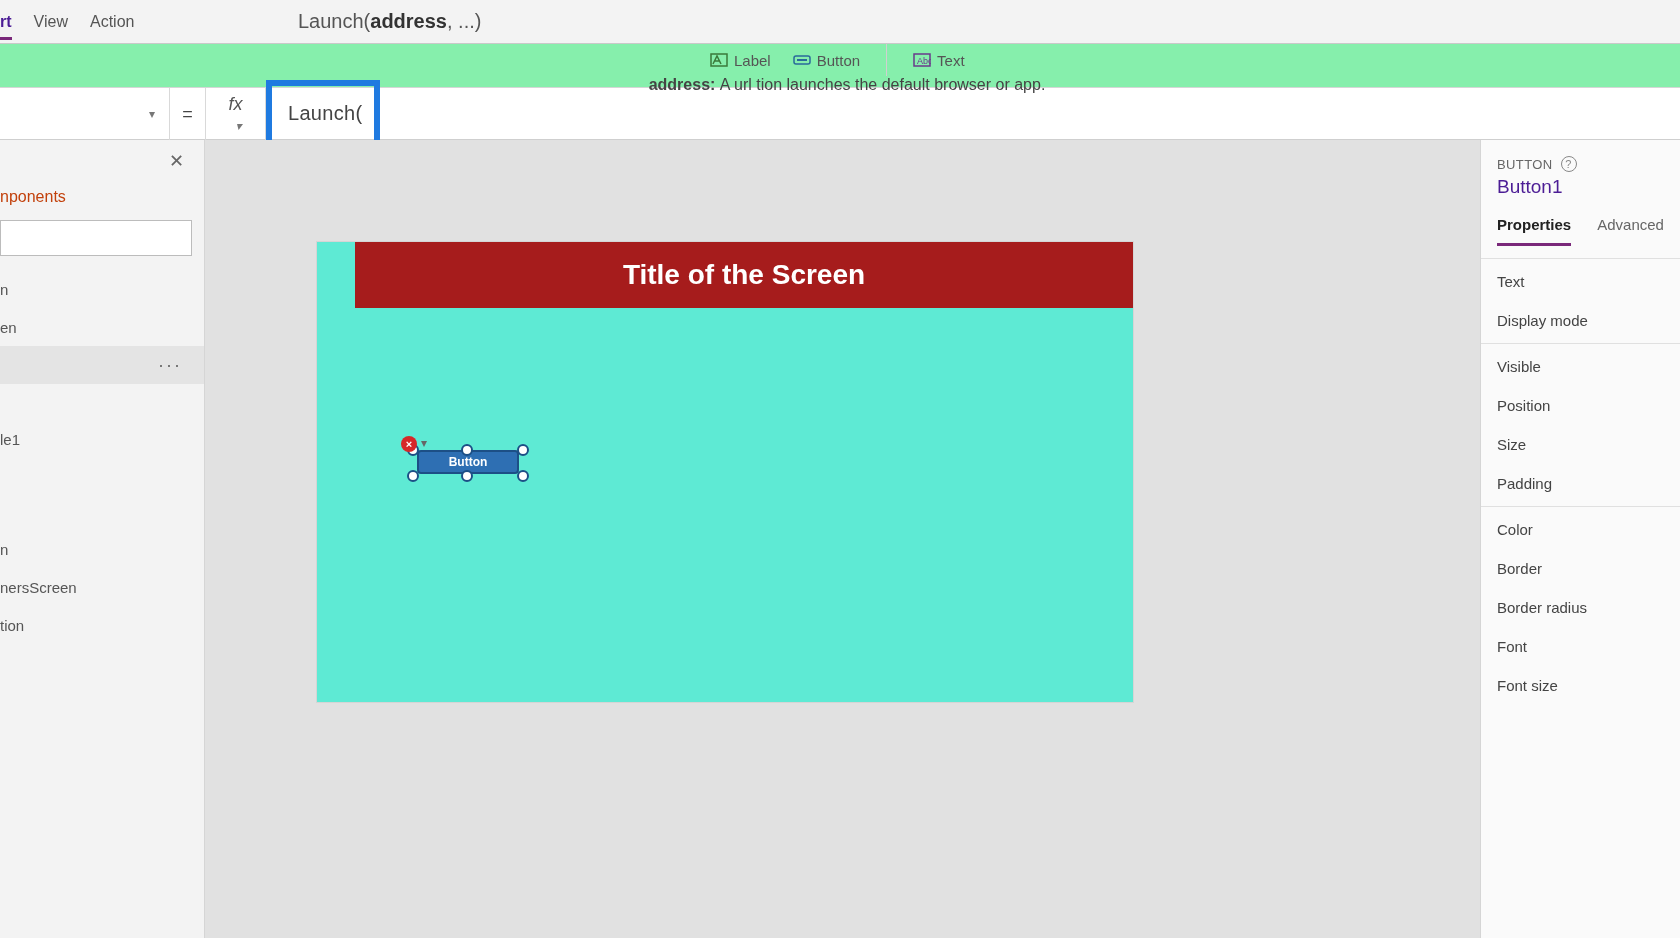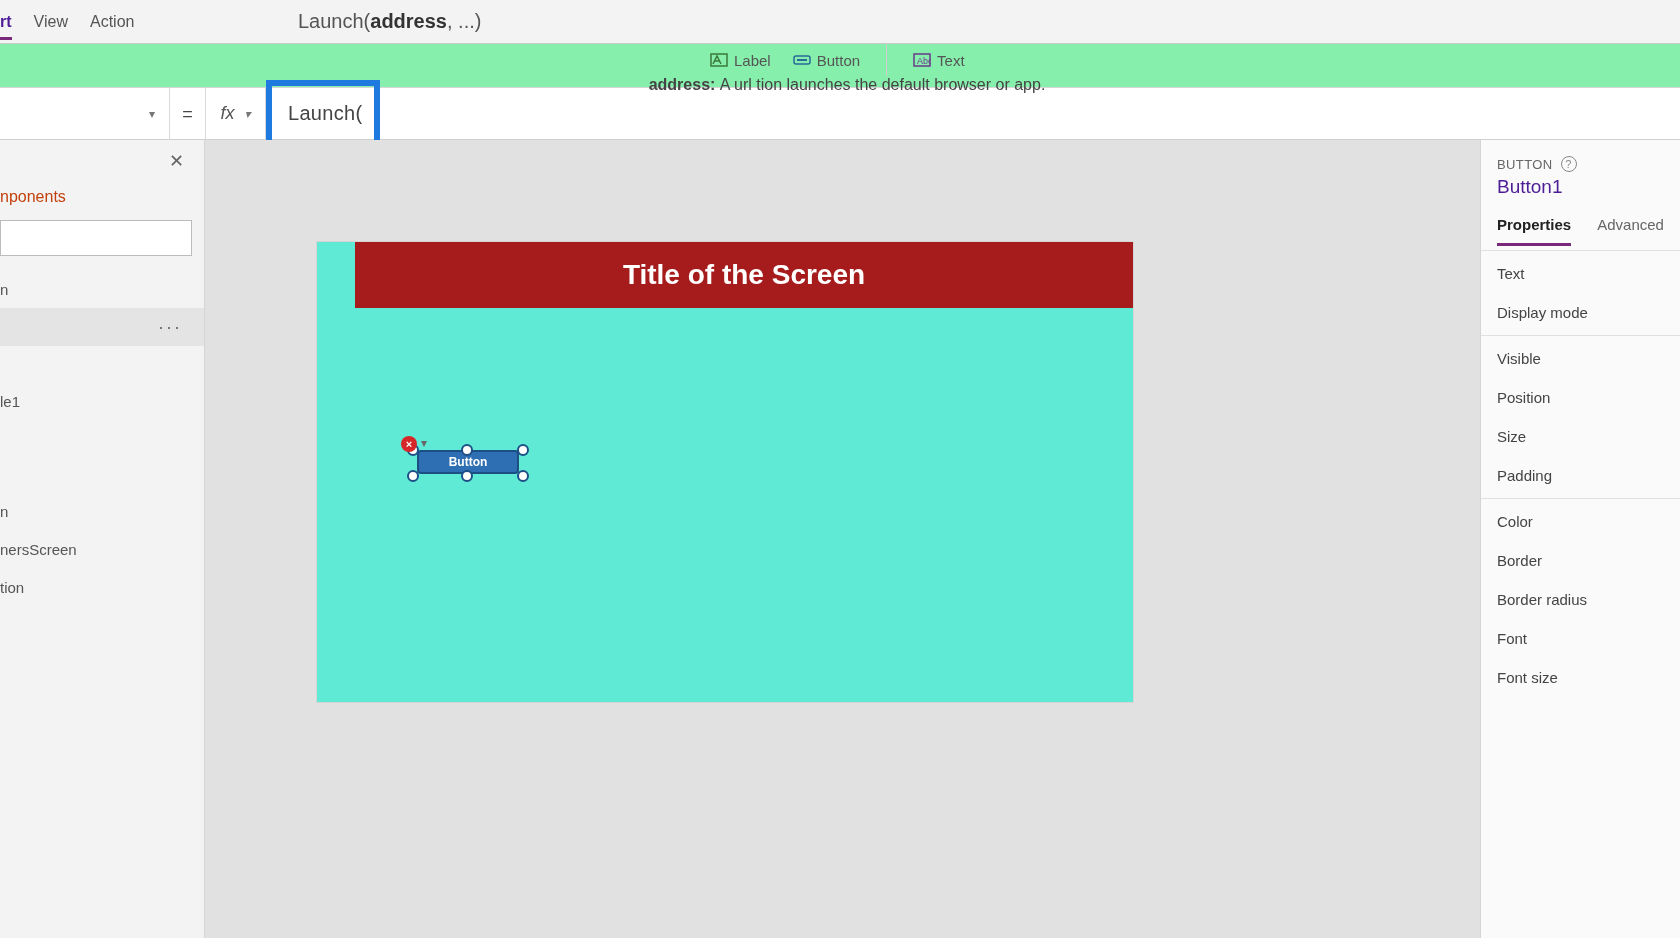--- a/index.html
+++ b/index.html
@@ -41,21 +41,21 @@
     display: flex; align-items: center; justify-content: flex-end; padding-right: 14px;
     font-size: 15px; color: #555;
   }
   .chev { margin-left: 6px; font-size: 12px; color: #777; }
   .equals-cell {
     width: 36px; text-align: center; font-size: 18px; color: #444;
     border-right: 1px solid #d9d9d9; height: 52px; line-height: 52px;
   }
   .fx-cell {
     width: 60px; display: flex; align-items: center; justify-content: center; gap: 4px;
-    border-right: 1px solid #d9d9d9; height: 52px; font-style: italic; font-size: 18px; color: #555;
+    border-right: 1px solid #d9d9d9; height: 52px; font-style: italic; font-size: 18px; color: #555; flex-direction: column;
   }
   .fx-cell .fx-f { font-style: italic; }
   .formula-input-wrap { flex: 1; height: 52px; display: flex; align-items: center; position: relative; }
   .formula-highlight {
     position: absolute; left: 0; top: -8px; height: 66px; width: 114px;
     border: 6px solid #1f7ae0; background: transparent; pointer-events: none;
   }
   .formula-text {
     padding-left: 22px; font-size: 20px; color: #444; letter-spacing: .3px;
     white-space: pre;
@@ -138,21 +138,21 @@
   .props-head {
     padding: 16px 16px 4px; color: #555;
   }
   .props-head .type-row { display: flex; align-items: center; gap: 8px; font-size: 13px; letter-spacing: .4px; color: #666; text-transform: uppercase; }
   .props-head .help {
     width: 16px; height: 16px; border: 1.5px solid #888; border-radius: 50%;
     display: inline-flex; align-items: center; justify-content: center; font-size: 11px; color: #888;
   }
   .props-head .ctl-name { font-size: 19px; color: #4c1d95; margin-top: 4px; }
   .props-tabs {
-    display: flex; gap: 26px; padding: 14px 16px 4px; border-bottom: 1px solid #e0e0e0;
+    display: flex; gap: 26px; padding: 14px 16px 12px; border-bottom: 1px solid #e0e0e0;
     font-size: 15px;
   }
   .props-tab { padding-bottom: 10px; color: #666; border-bottom: 3px solid transparent; }
   .props-tab.active { color: #222; font-weight: 700; border-bottom-color: #7a287a; }
   .props-list { padding: 14px 16px; display: flex; flex-direction: column; gap: 22px; color: #444; }
   .props-divider { padding: 0; border-top: 1px solid #e0e0e0; }
 </style>
 </head>
 <body>
 
@@ -225,20 +225,23 @@
 
   <div class="tree-pane">
     <div class="tree-head">
       <span class="close-x">✕</span>
     </div>
     <div class="tree-tab-row">nponents</div>
     <div class="tree-search"></div>
     <div class="tree-items">
       <div class="tree-item">
           <span>n</span>
+        </div>
+      <div class="tree-item">
+          <span>en</span>
         </div>
       <div class="tree-item selected">
         <span></span>
         <span class="more">···</span>
       </div>
       <div class="tree-spacer"></div>
       <div class="tree-item">
           <span>le1</span>
         </div>
       <div class="tree-spacer"></div>

